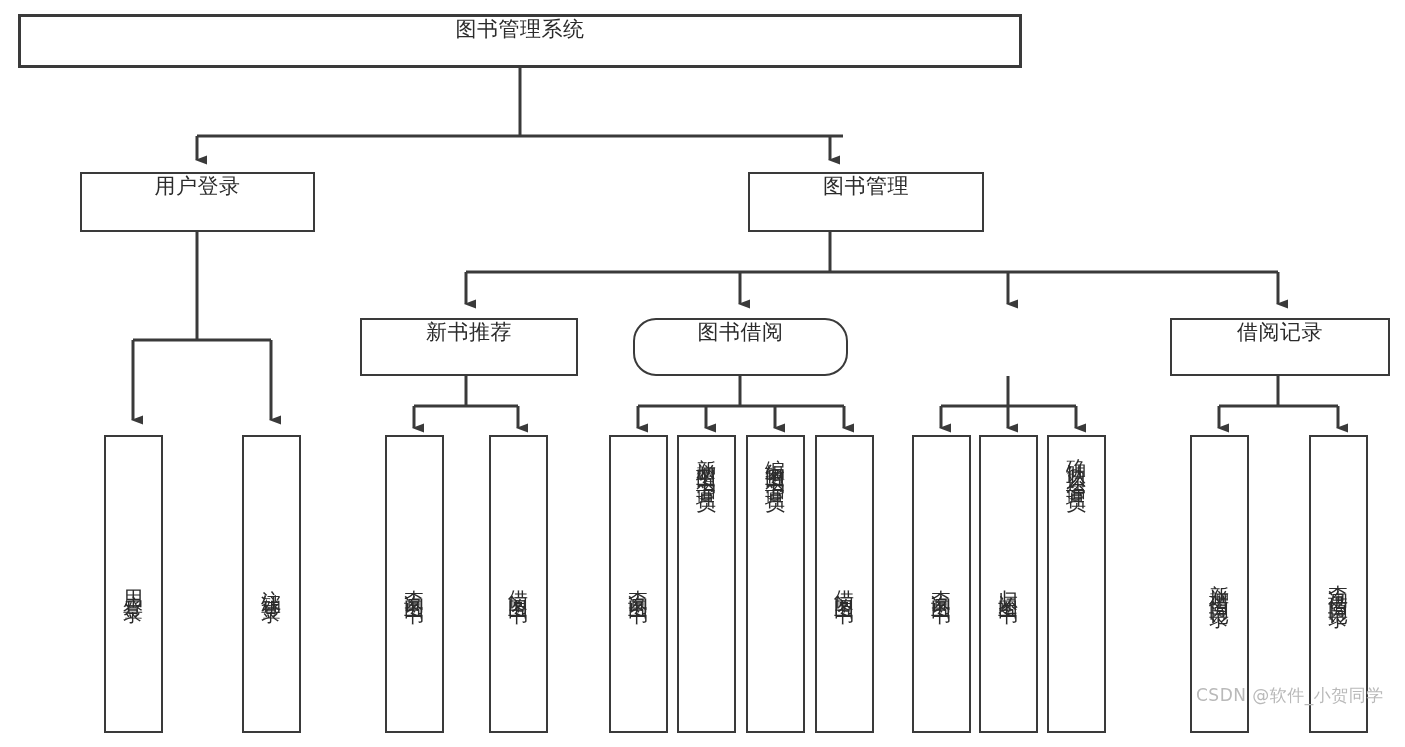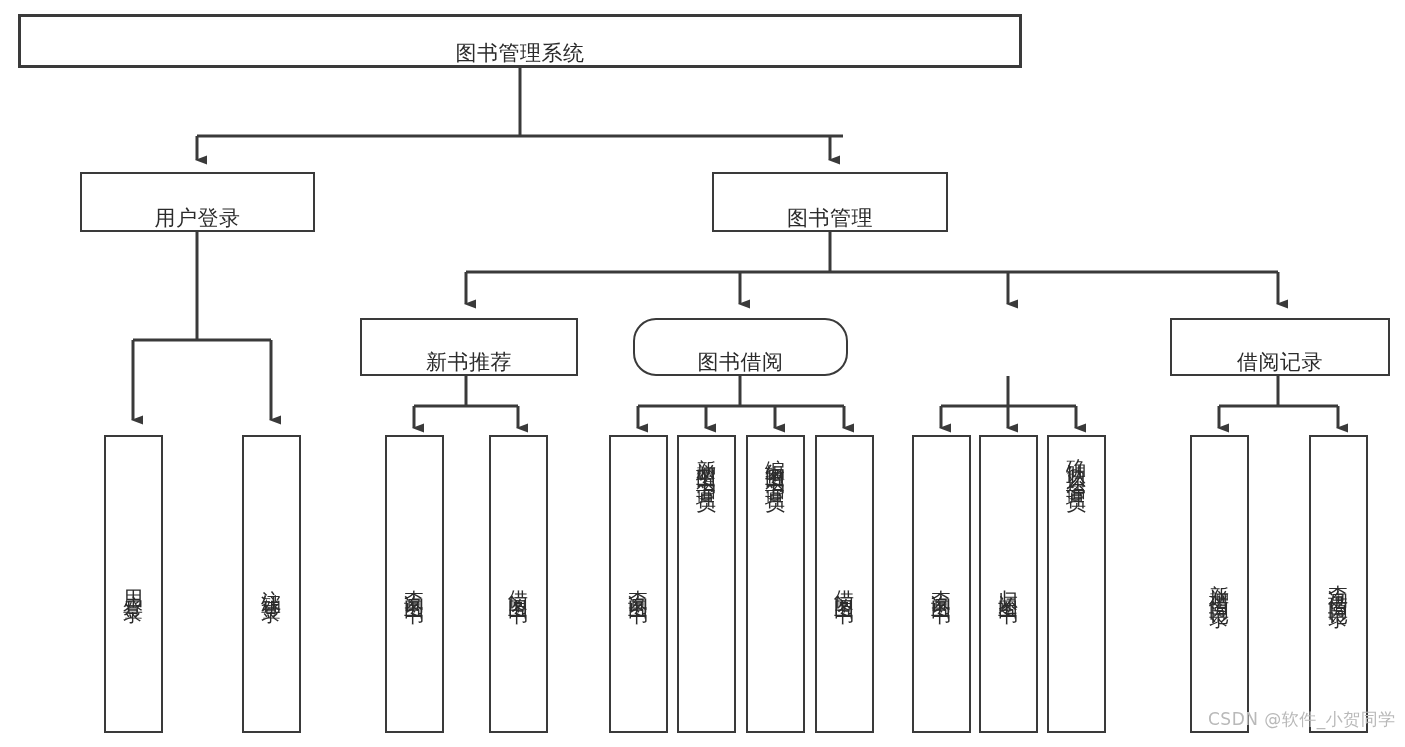--- a/index.html
+++ b/index.html
@@ -25,21 +25,21 @@
     width: 1405px;
     height: 747px;
     pointer-events: none;
   }
   .node {
     position: absolute;
     box-sizing: border-box;
     background: #ffffff;
     border: 2px solid #3a3a3a;
     display: flex;
-    align-items: flex-end;
+    align-items: flex-start;
     justify-content: center;
     color: #2b2b2b;
   }
   .node.root {
     border-width: 3px;
   }
   .node-label {
     font-size: 21px;
     line-height: 1.15;
     letter-spacing: 0.5px;
@@ -126,21 +126,21 @@
     </g>
   </svg>
 
   <div class="node root" style="left:18px; top:14px; width:1004px; height:54px;">
     <span class="node-label">图书管理系统</span>
   </div>
 
   <div class="node" style="left:80px; top:172px; width:235px; height:60px;">
     <span class="node-label">用户登录</span>
   </div>
-  <div class="node" style="left:712px; top:172px; width:236px; height:60px;">
+  <div class="node" style="left:748px; top:172px; width:236px; height:60px;">
     <span class="node-label">图书管理</span>
   </div>
 
   <div class="node" style="left:360px; top:318px; width:218px; height:58px;">
     <span class="node-label">新书推荐</span>
   </div>
   <div class="node" style="left:633px; top:318px; width:215px; height:58px;border-radius:23px;">
     <span class="node-label">图书借阅</span>
   </div>
   <div class="node" style="left:1170px; top:318px; width:220px; height:58px;">
@@ -184,15 +184,15 @@
     <span class="node-label">确认归还（管理员）</span>
   </div>
 
   <div class="node leaf centered" style="left:1190px; top:435px; width:59px; height:298px;">
     <span class="node-label">新增借阅记录</span>
   </div>
   <div class="node leaf centered" style="left:1309px; top:435px; width:59px; height:298px;">
     <span class="node-label">查询借阅记录</span>
   </div>
 
-  <div class="watermark" style="left:1196px; top:708px;margin-left:12px;">CSDN @软件_小贺同学</div>
+  <div class="watermark" style="left:1196px; top:684px;">CSDN @软件_小贺同学</div>
 
 </div>
 
 </body></html>

